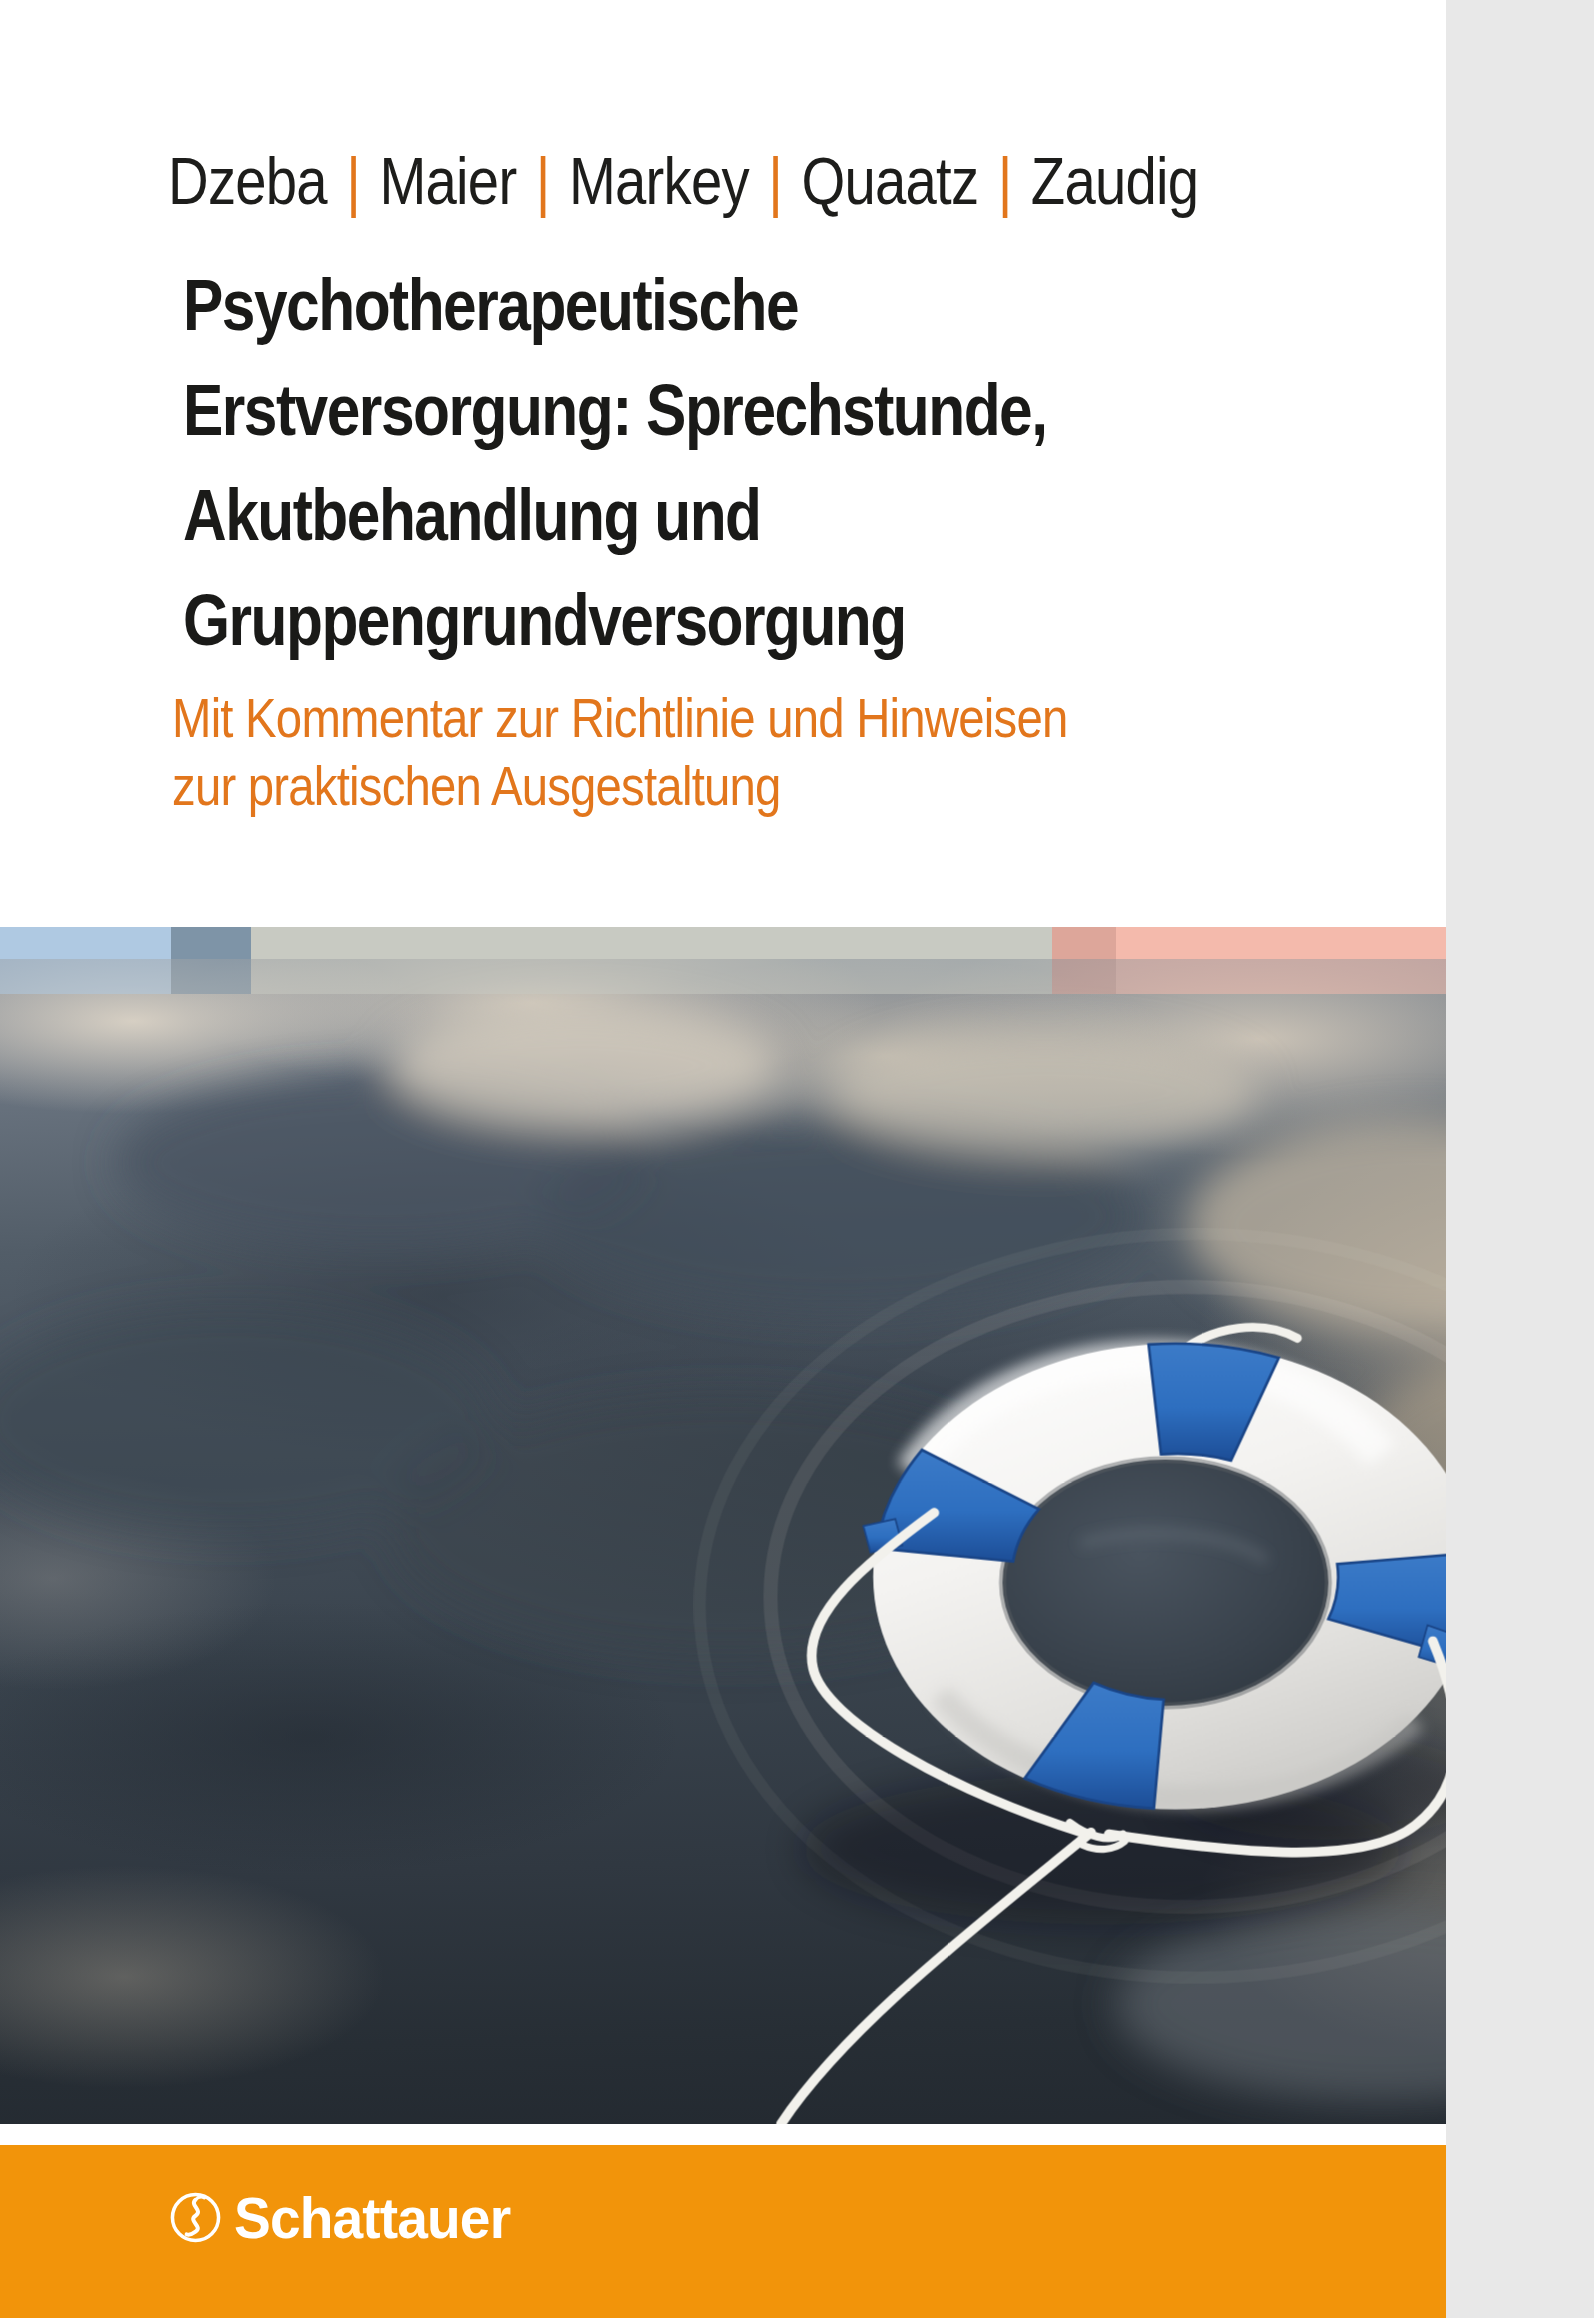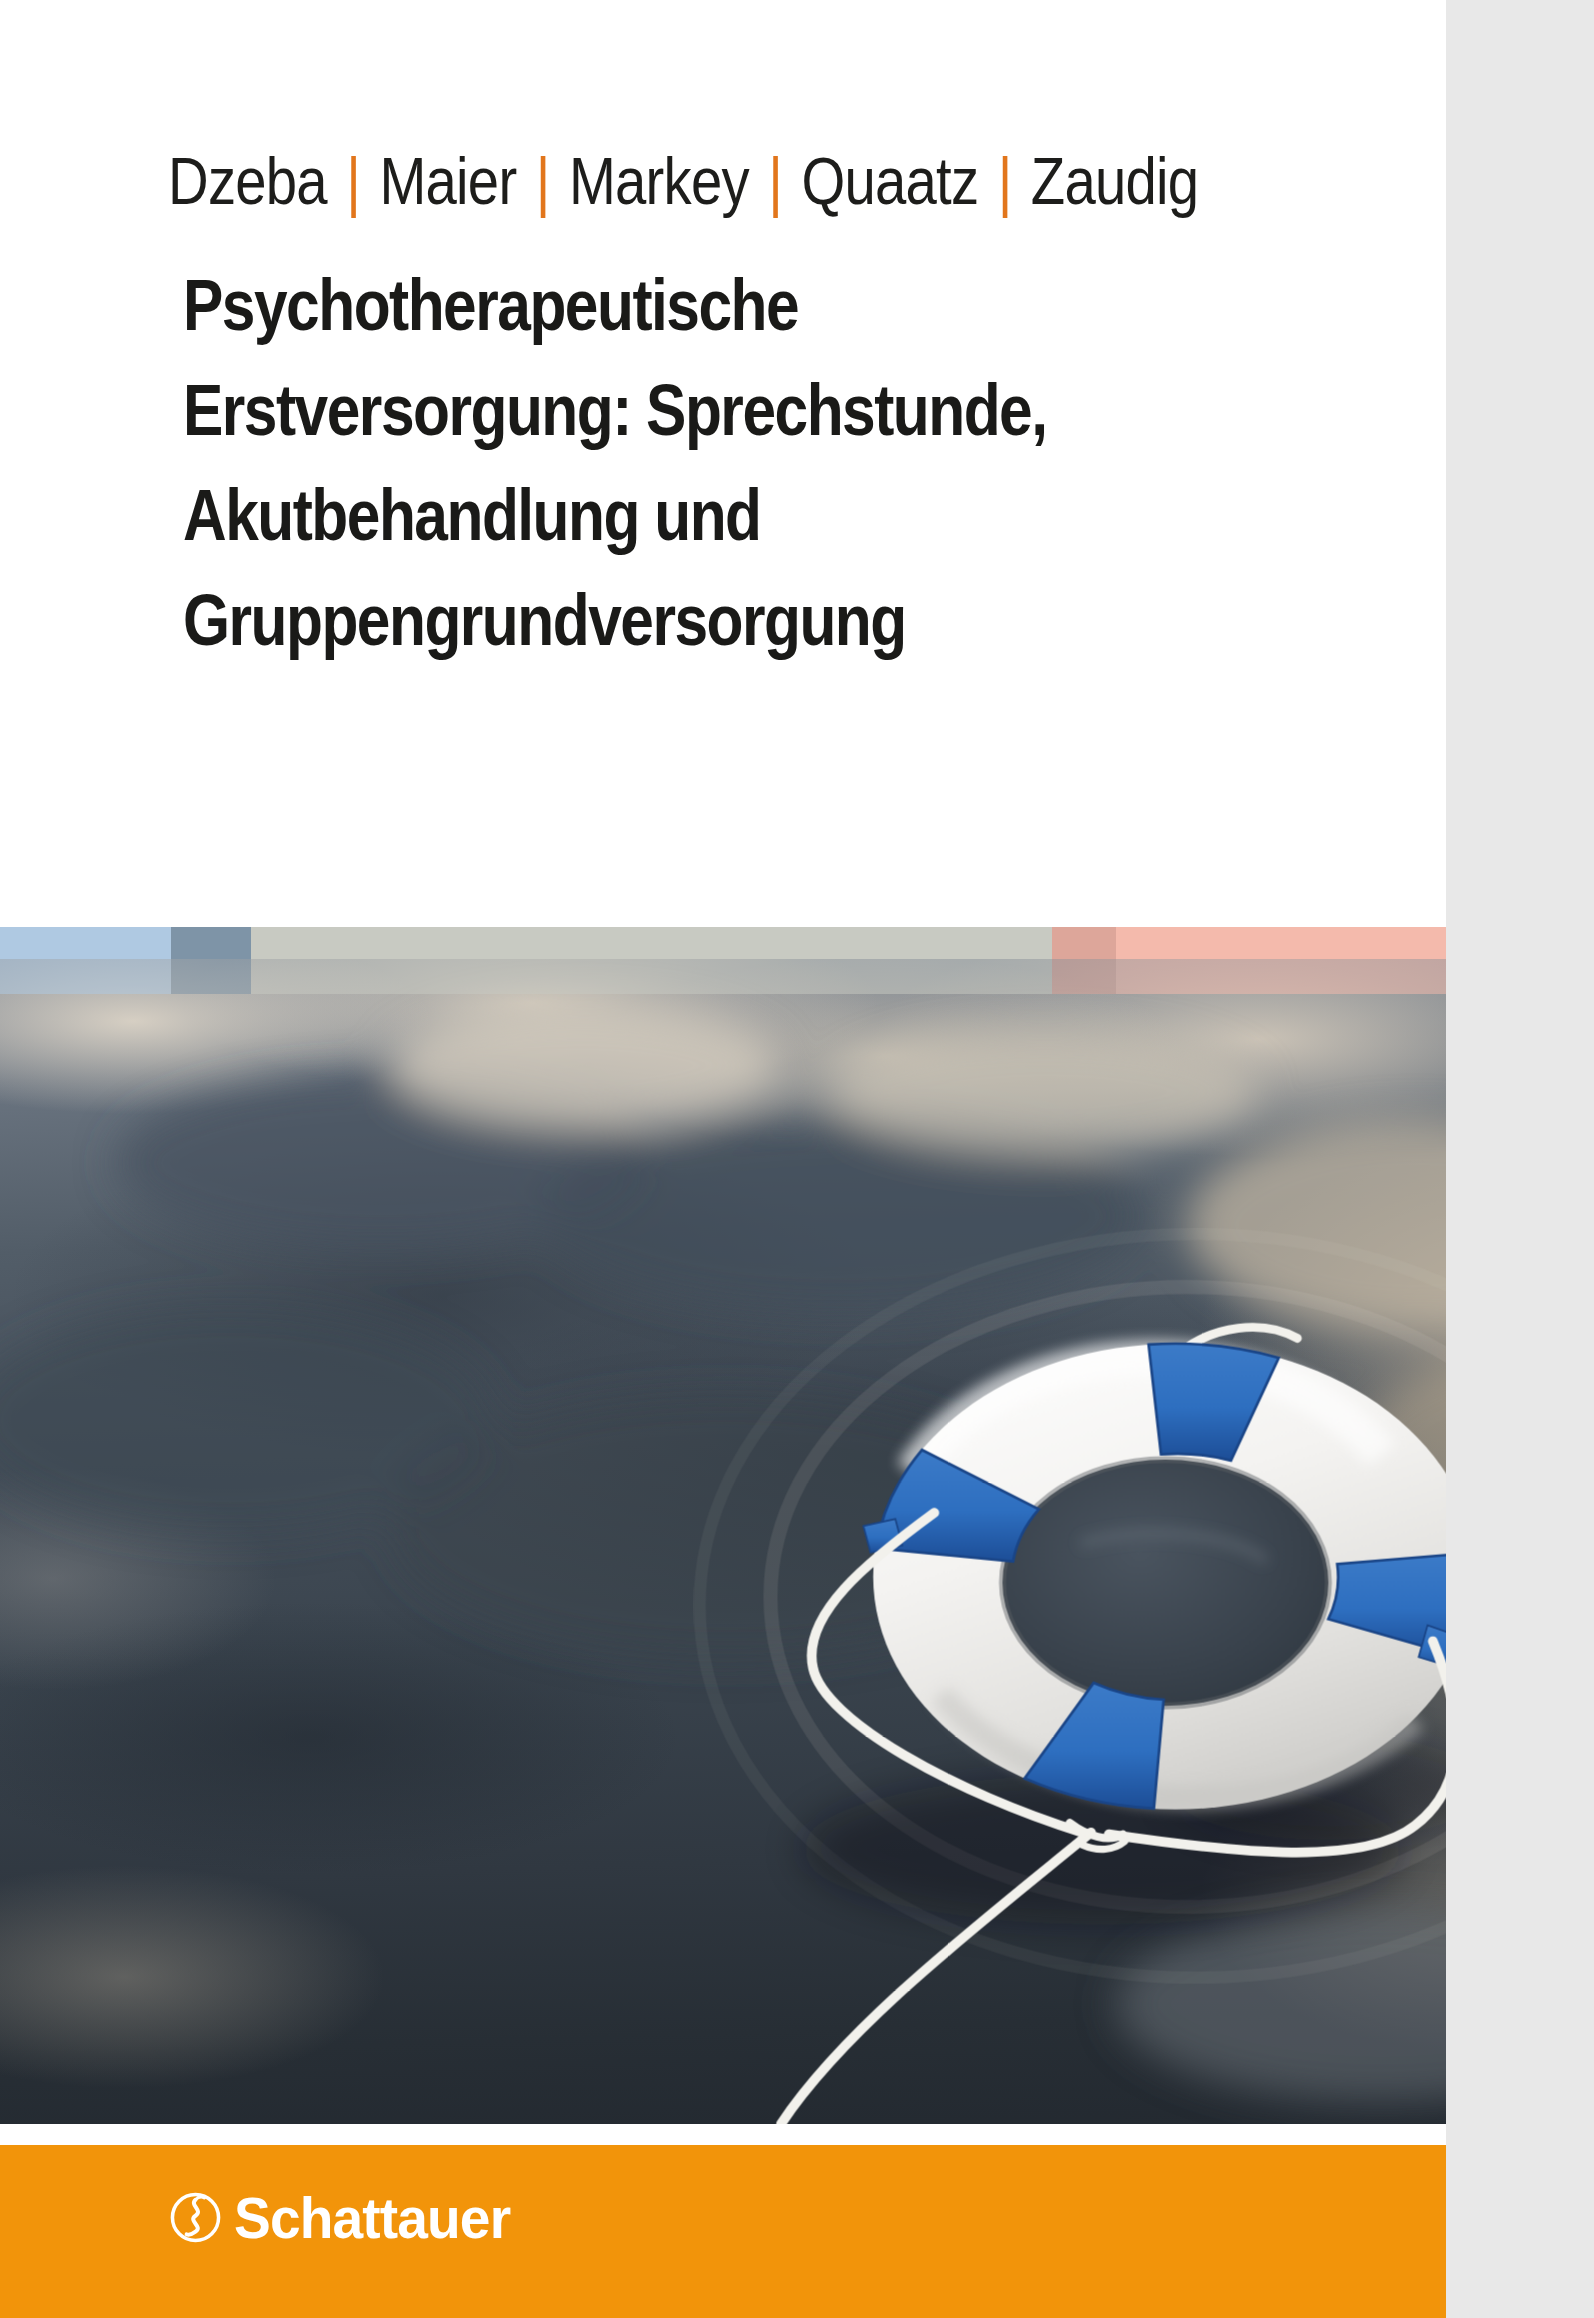--- a/index.html
+++ b/index.html
@@ -67,20 +67,24 @@
     <span>Dzeba</span><span class="sep">|</span><span>Maier</span><span class="sep">|</span><span>Markey</span><span class="sep">|</span><span>Quaatz</span><span class="sep">|</span><span>Zaudig</span>
   </div>
 
   <h1 class="title">
     <span class="tline">Psychotherapeutische</span>
     <span class="tline">Erstversorgung: Sprechstunde,</span>
     <span class="tline">Akutbehandlung und</span>
     <span class="tline">Gruppengrundversorgung</span>
   </h1>
 
+  <div class="subtitle">
+    <span class="sline">Mit Kommentar zur Richtlinie und Hinweisen</span>
+    <span class="sline">zur praktischen Ausgestaltung</span>
+  </div>
 
   <div class="strip">
     <div class="seg0" style="background-color: rgb(175, 201, 226);"></div>
     <div class="seg1" style="background-color: rgb(126, 148, 167);"></div>
     <div class="seg2" style="background-color: rgb(200, 202, 194);"></div>
     <div class="seg3" style="background-color: rgb(221, 166, 154);"></div>
     <div class="seg4" style="background-color: rgb(244, 186, 172);"></div>
   </div>
 
   <div class="photo" role="img" aria-label="White lifebuoy with blue bands and white rope floating on dark water">

